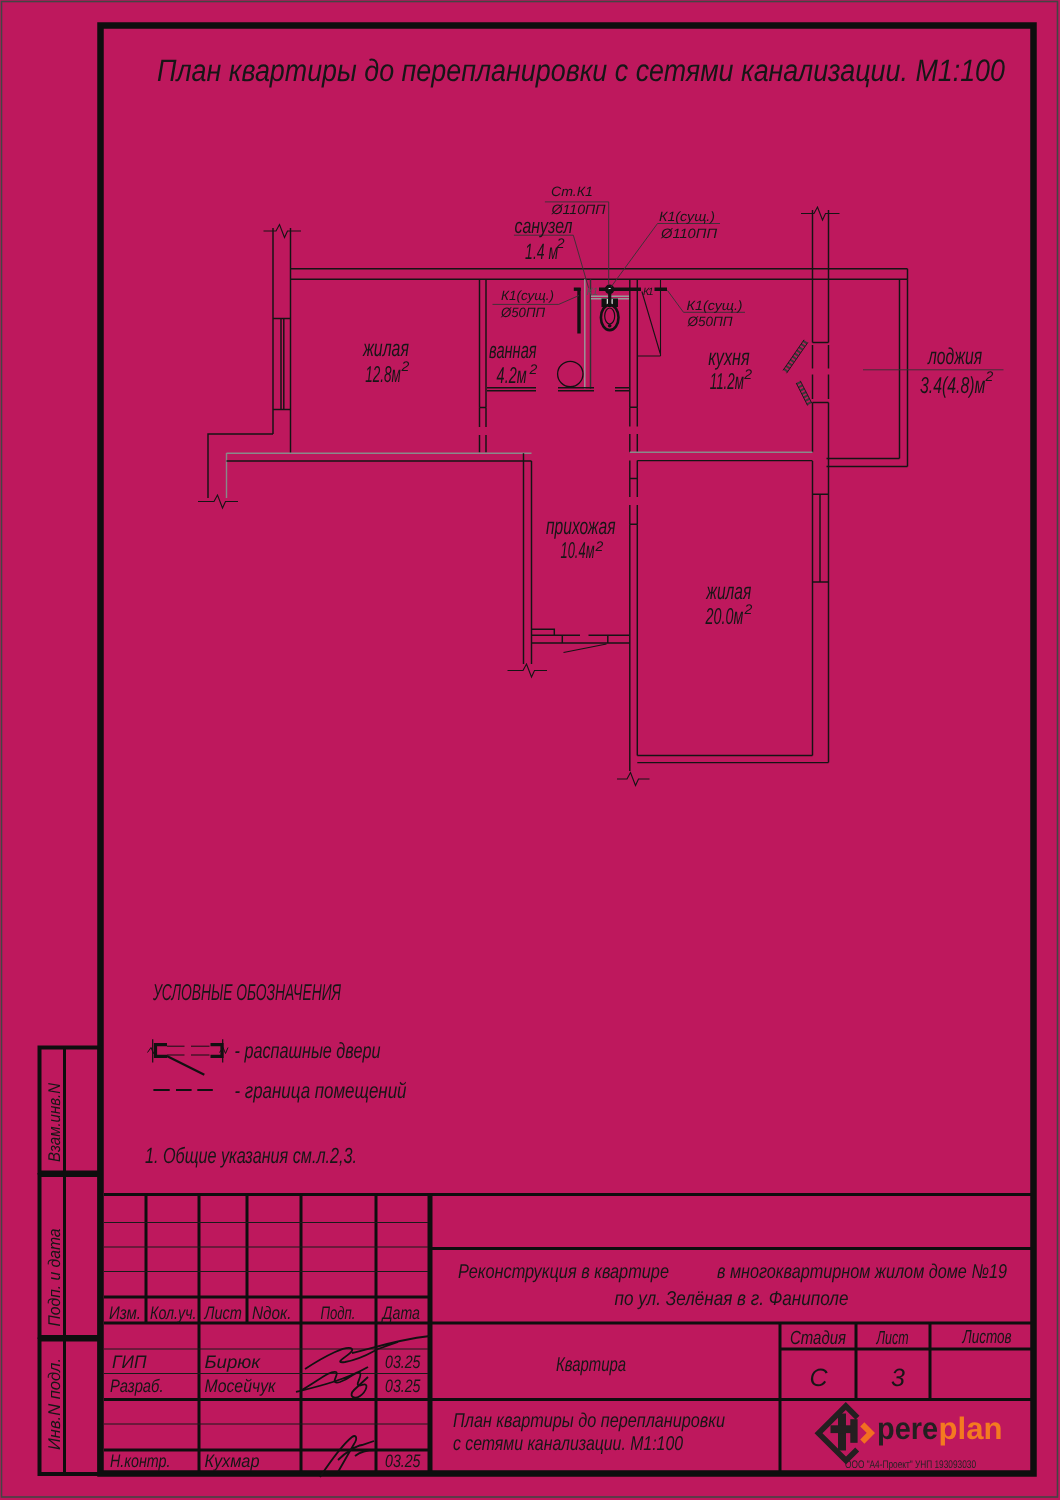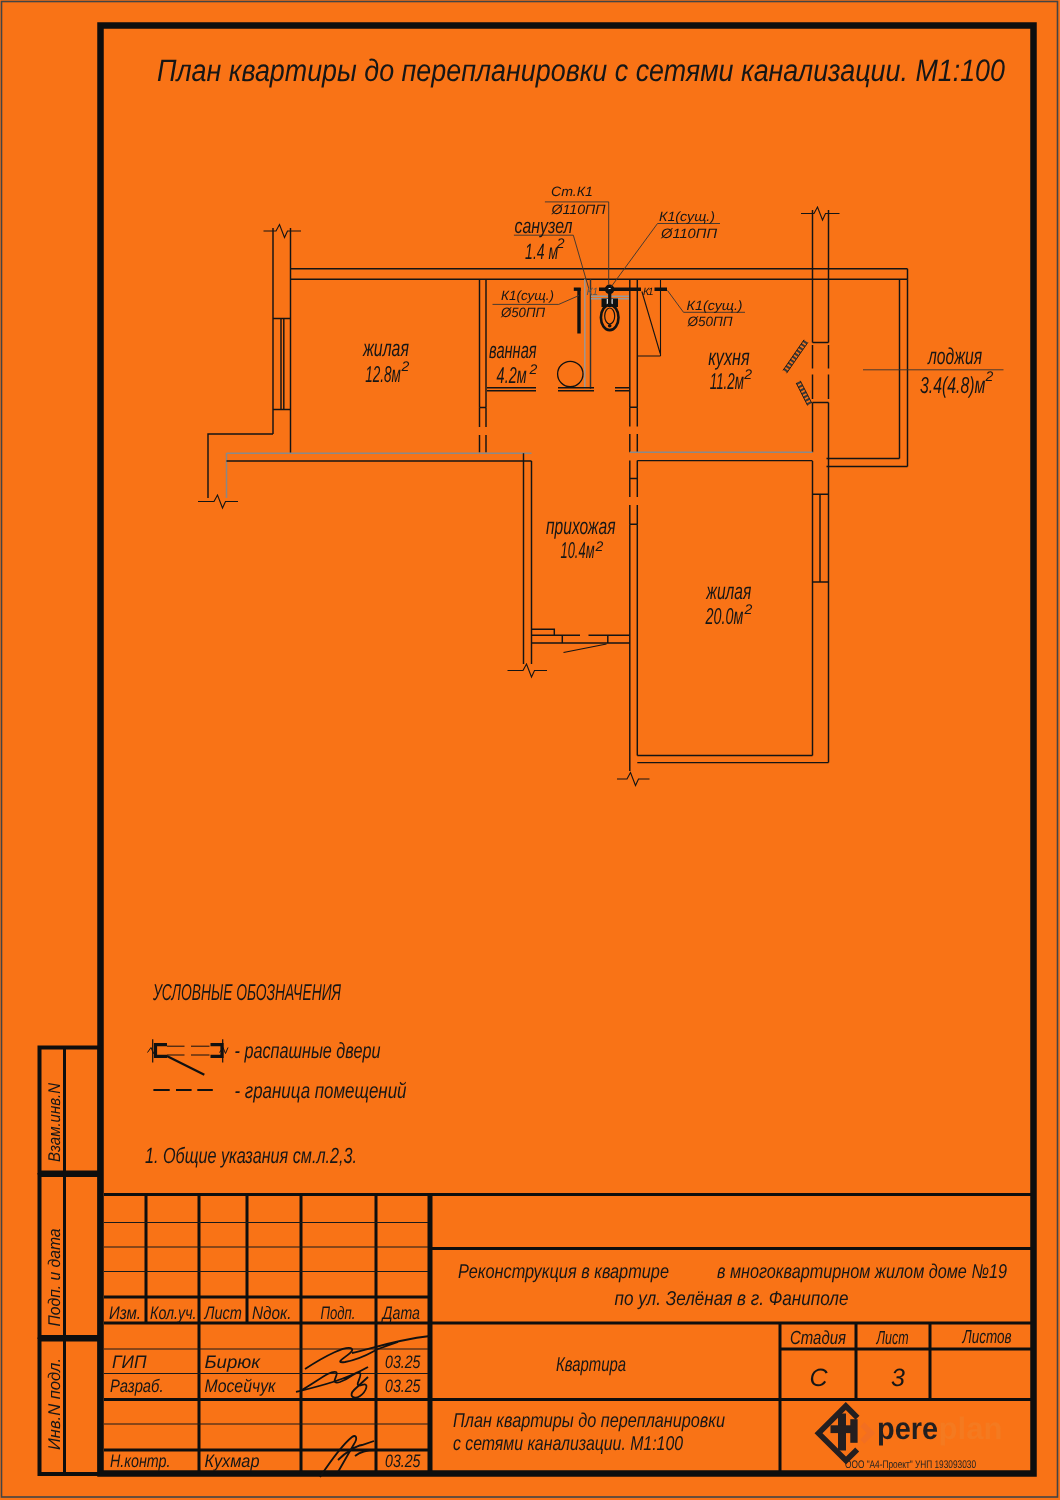--- a/index.html
+++ b/index.html
@@ -1,16 +1,16 @@
 <!DOCTYPE html>
 <html><head>
 <meta charset="utf-8">
 <style>
   html,body{margin:0;padding:0;background:#fff;}
-  #page{position:relative;width:1060px;height:1500px;background:#f97316;overflow:hidden;}
+  #page{position:relative;width:1060px;height:1500px;background:#be185d;overflow:hidden;}
   svg text{font-family:"Liberation Sans",sans-serif;-webkit-font-smoothing:antialiased;text-rendering:geometricPrecision;}
 </style>
 </head>
 <body>
 <div id="page">
 <svg width="1060" height="1500" viewBox="0 0 1060 1500">
 
 <rect x="1.5" y="1.5" width="1056" height="1495.5" fill="none" stroke="#444" stroke-width="1.6"></rect>
 
 <rect x="100.5" y="25.5" width="933" height="1448" fill="none" stroke="#0e0e0e" stroke-width="6.5"></rect>

